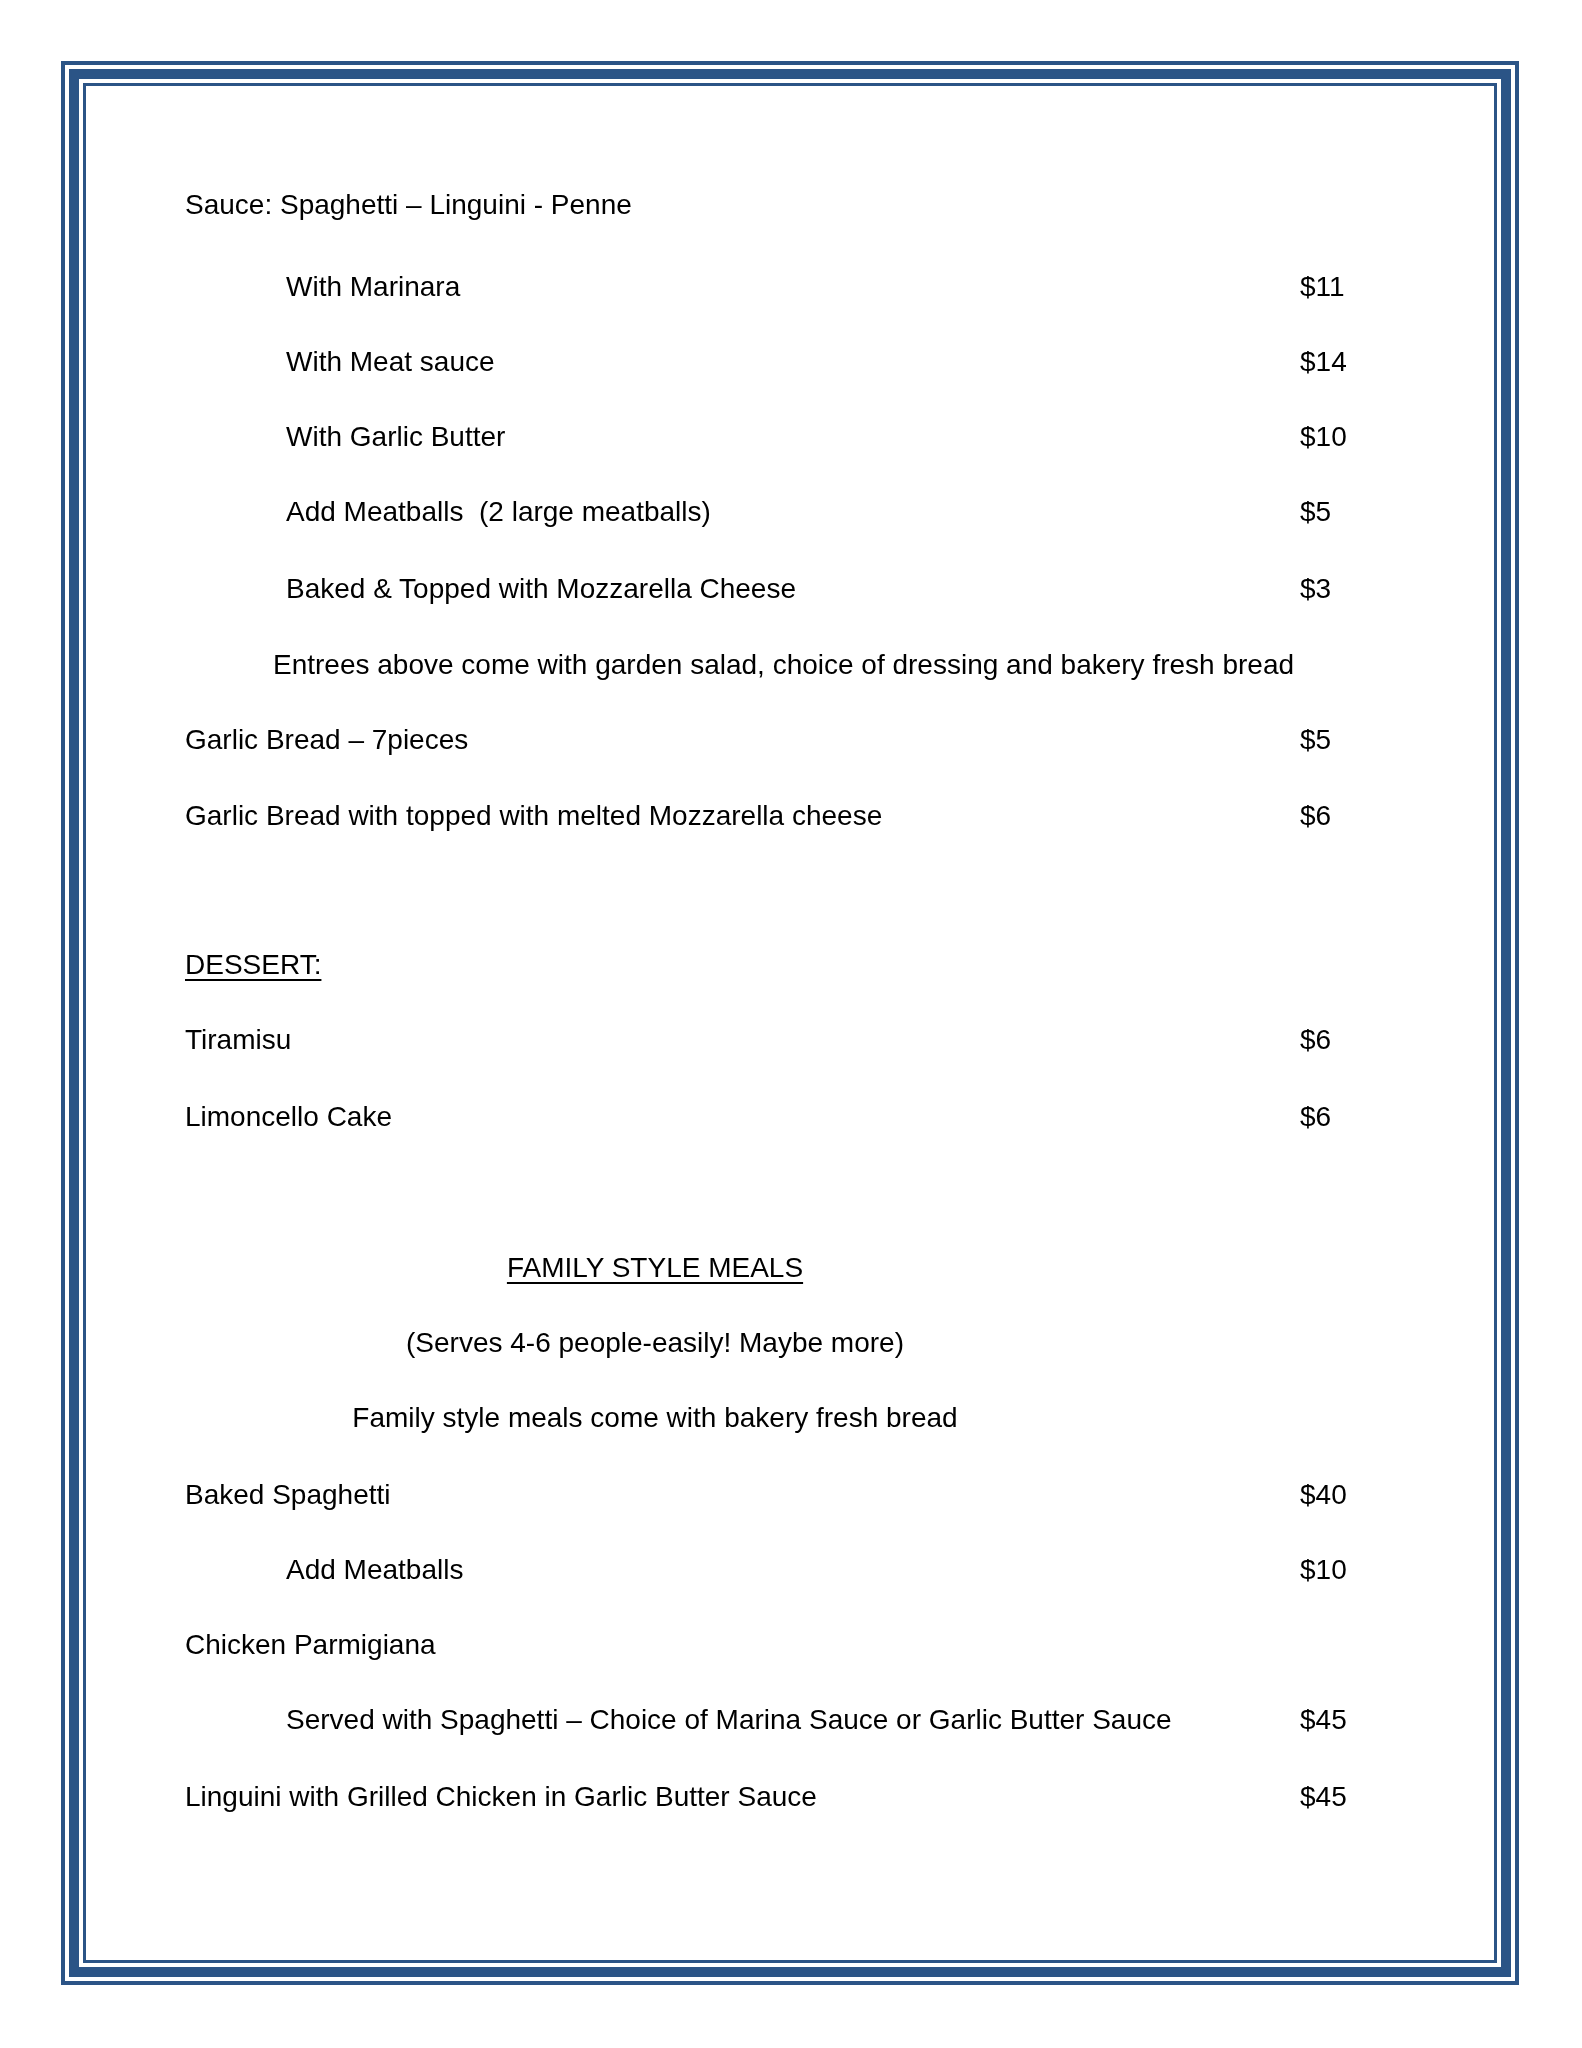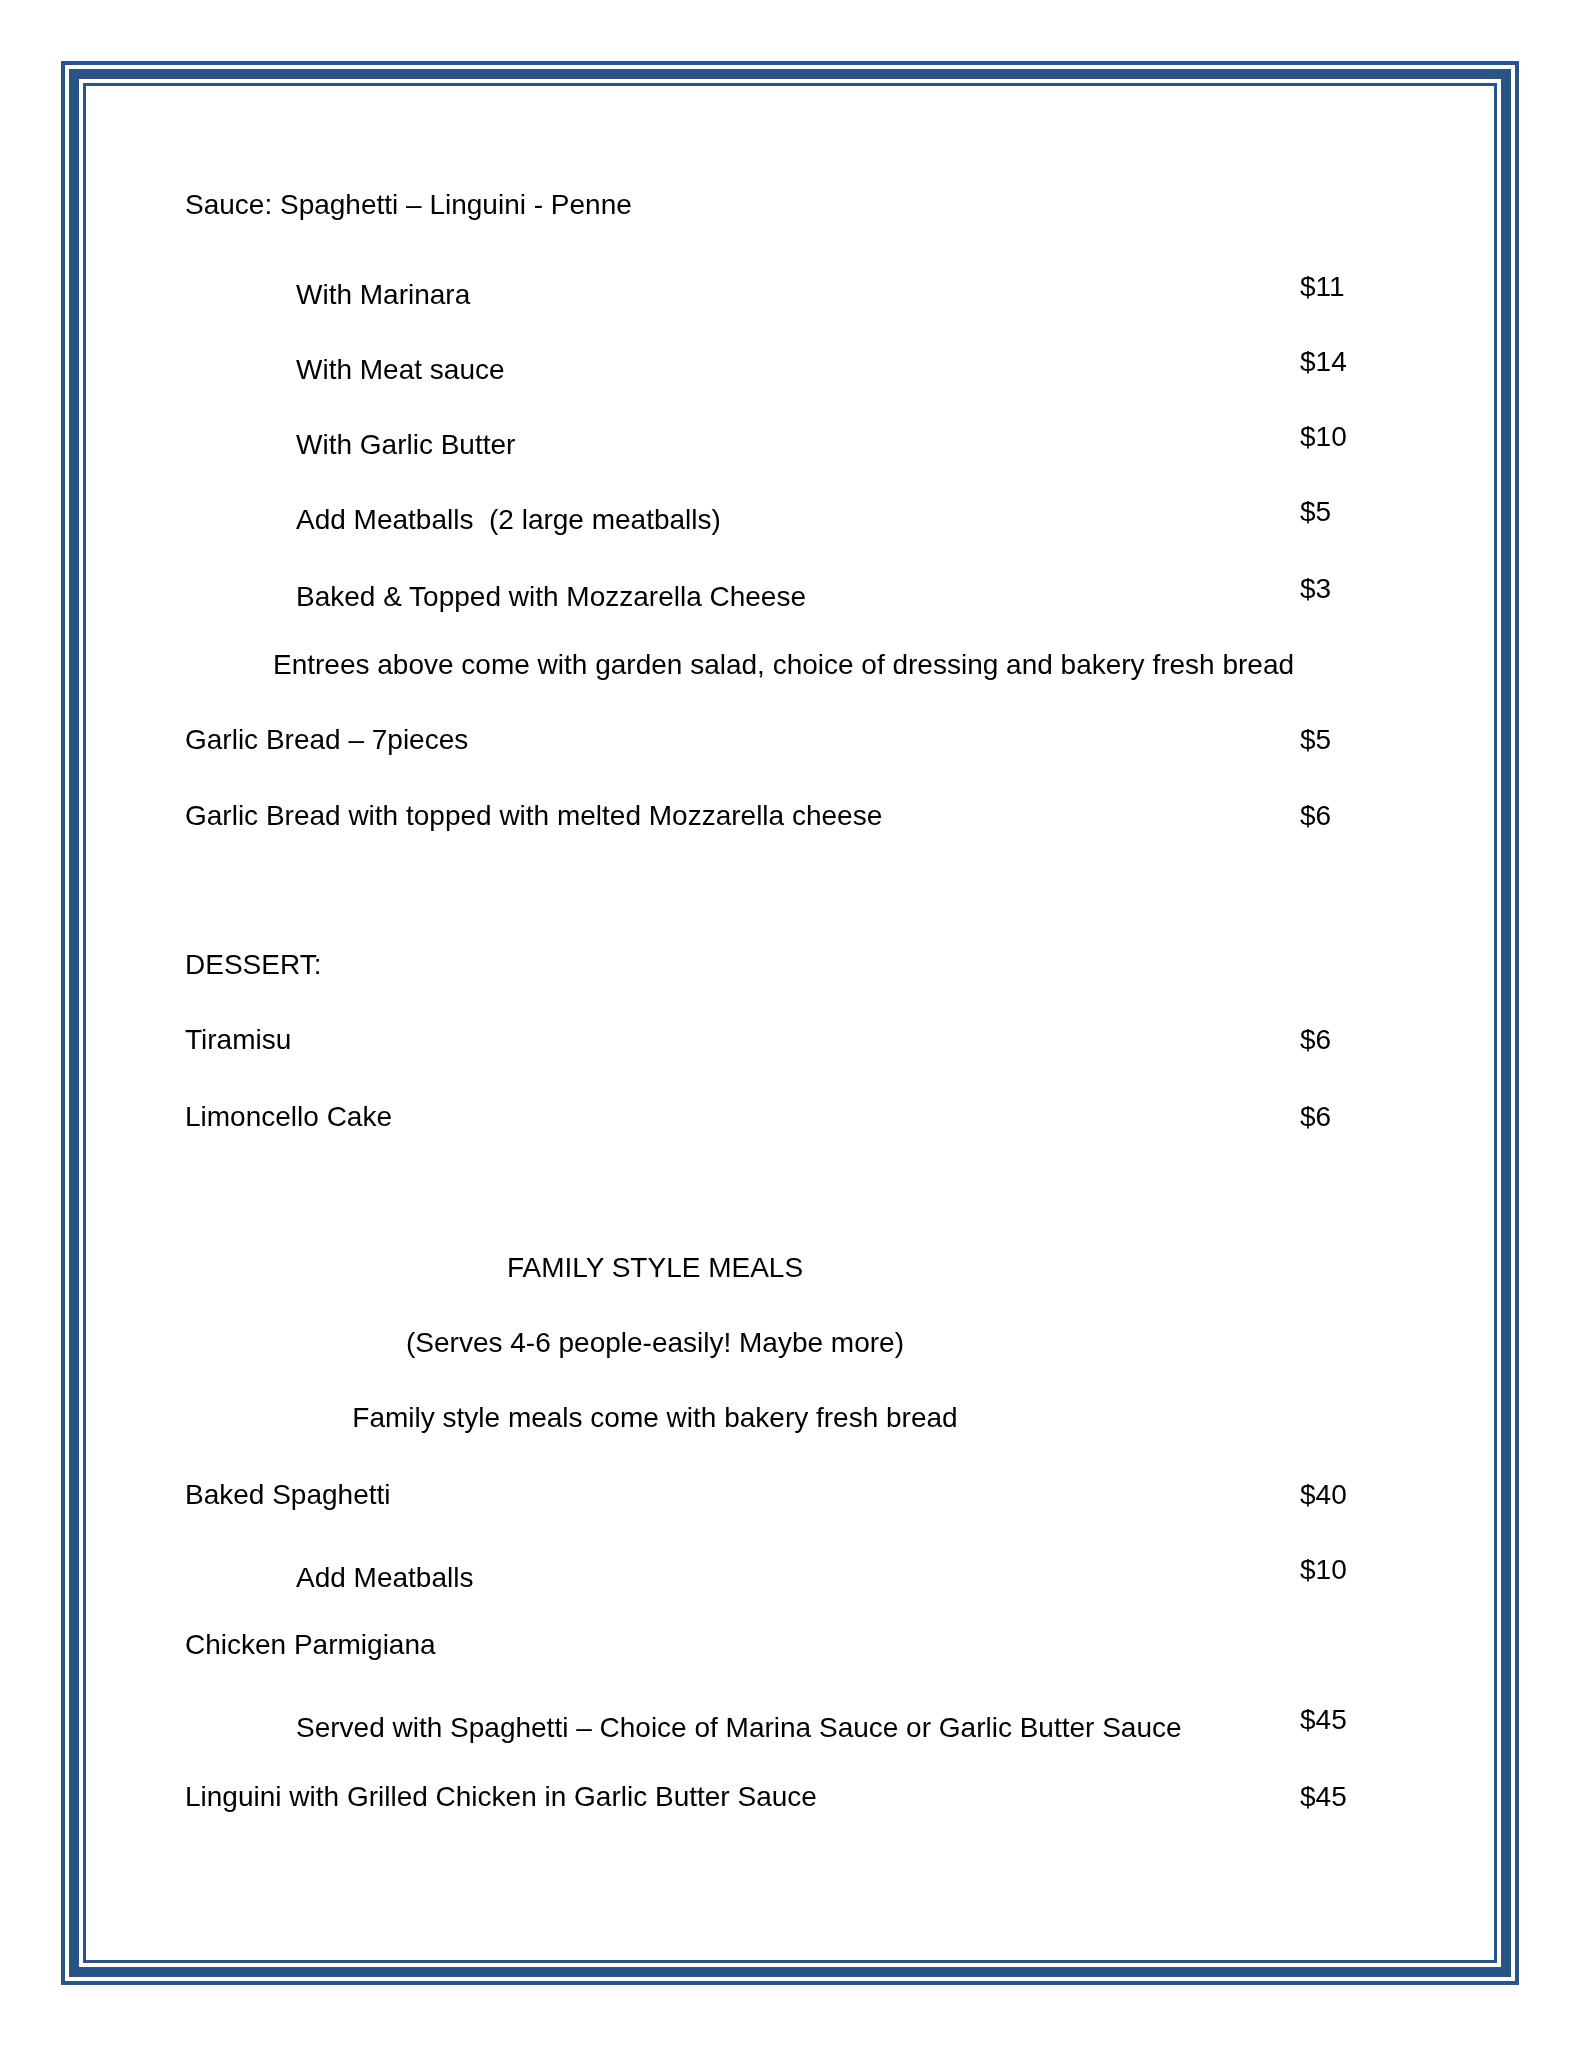--- a/index.html
+++ b/index.html
@@ -26,24 +26,24 @@
     position: absolute; left: 4px; top: 4px; right: 4px; bottom: 4px;
     border: 3px solid var(--border-blue);
   }
   .t {
     position: absolute;
     font-size: 28px;
     line-height: 34px;
     white-space: pre;
   }
   .ind0 { left: 185px; }
-  .ind1 { left: 296px; margin-top: 8px; }
+  .ind1 { left: 286px; }
   .price { left: 1300px; text-align: right; }
   .center { left: 0; width: 1310px; text-align: center; }
-  .u { text-underline-offset: 5px; }
+  .u { text-decoration: underline; text-underline-offset: 5px; }
   .i { }
 </style>
 </head>
 <body>
 
 <div class="frame-outer">
   <div class="frame-mid">
     <div class="frame-inner"></div>
   </div>
 </div>

